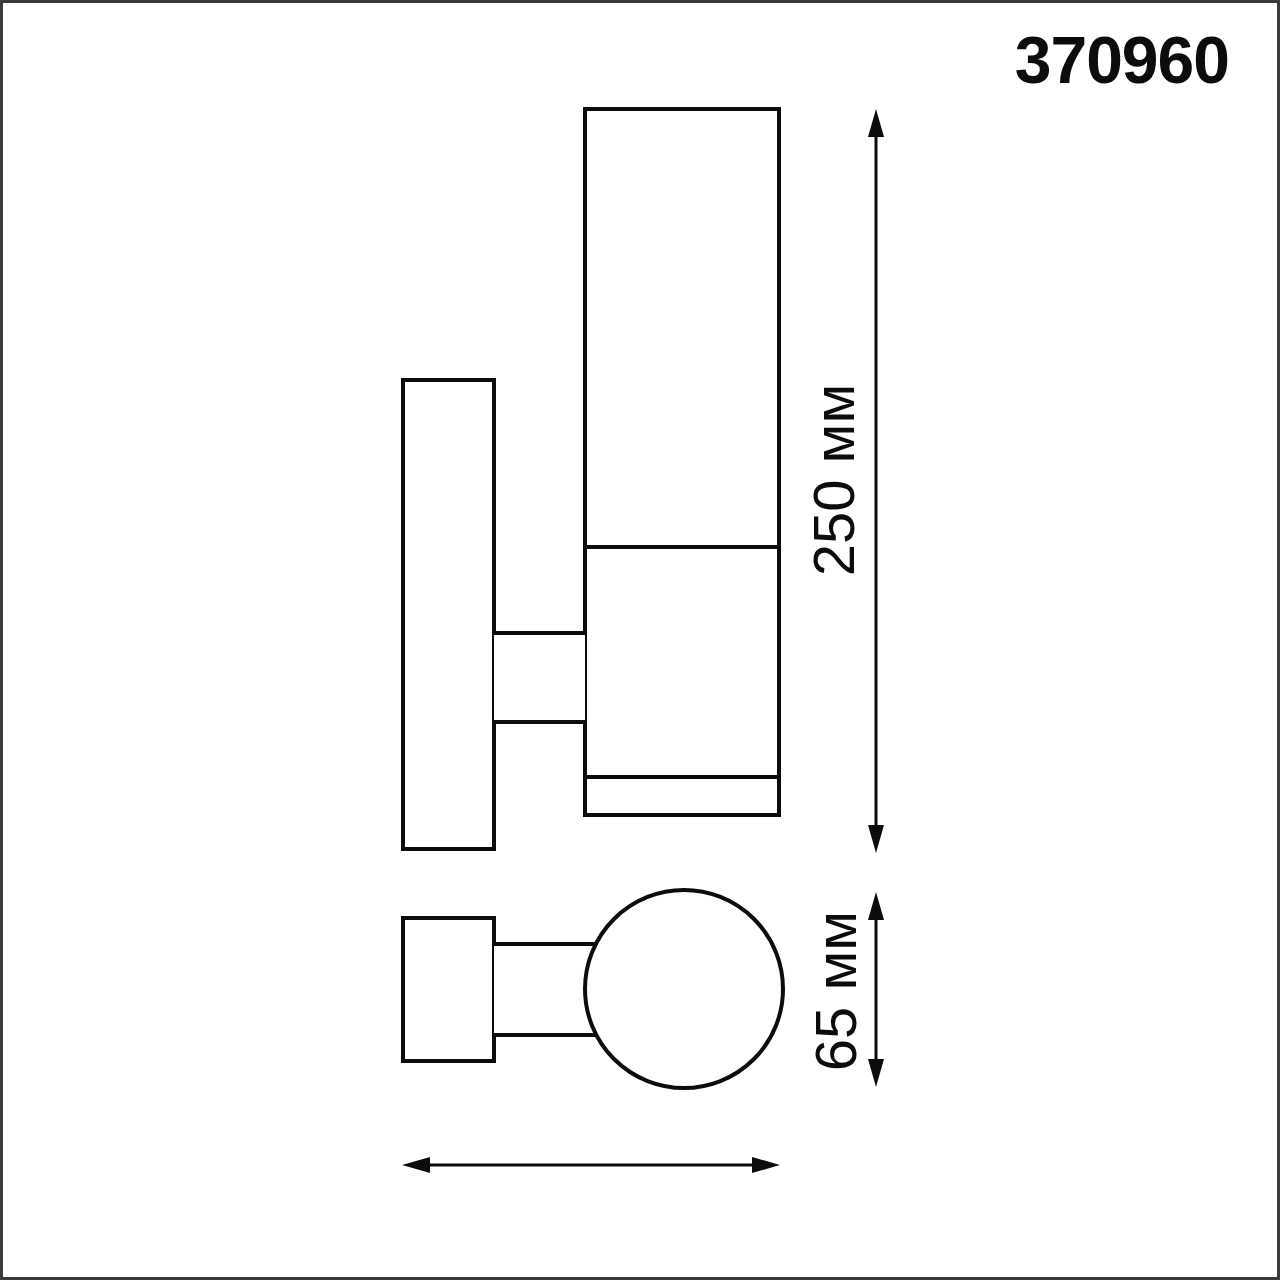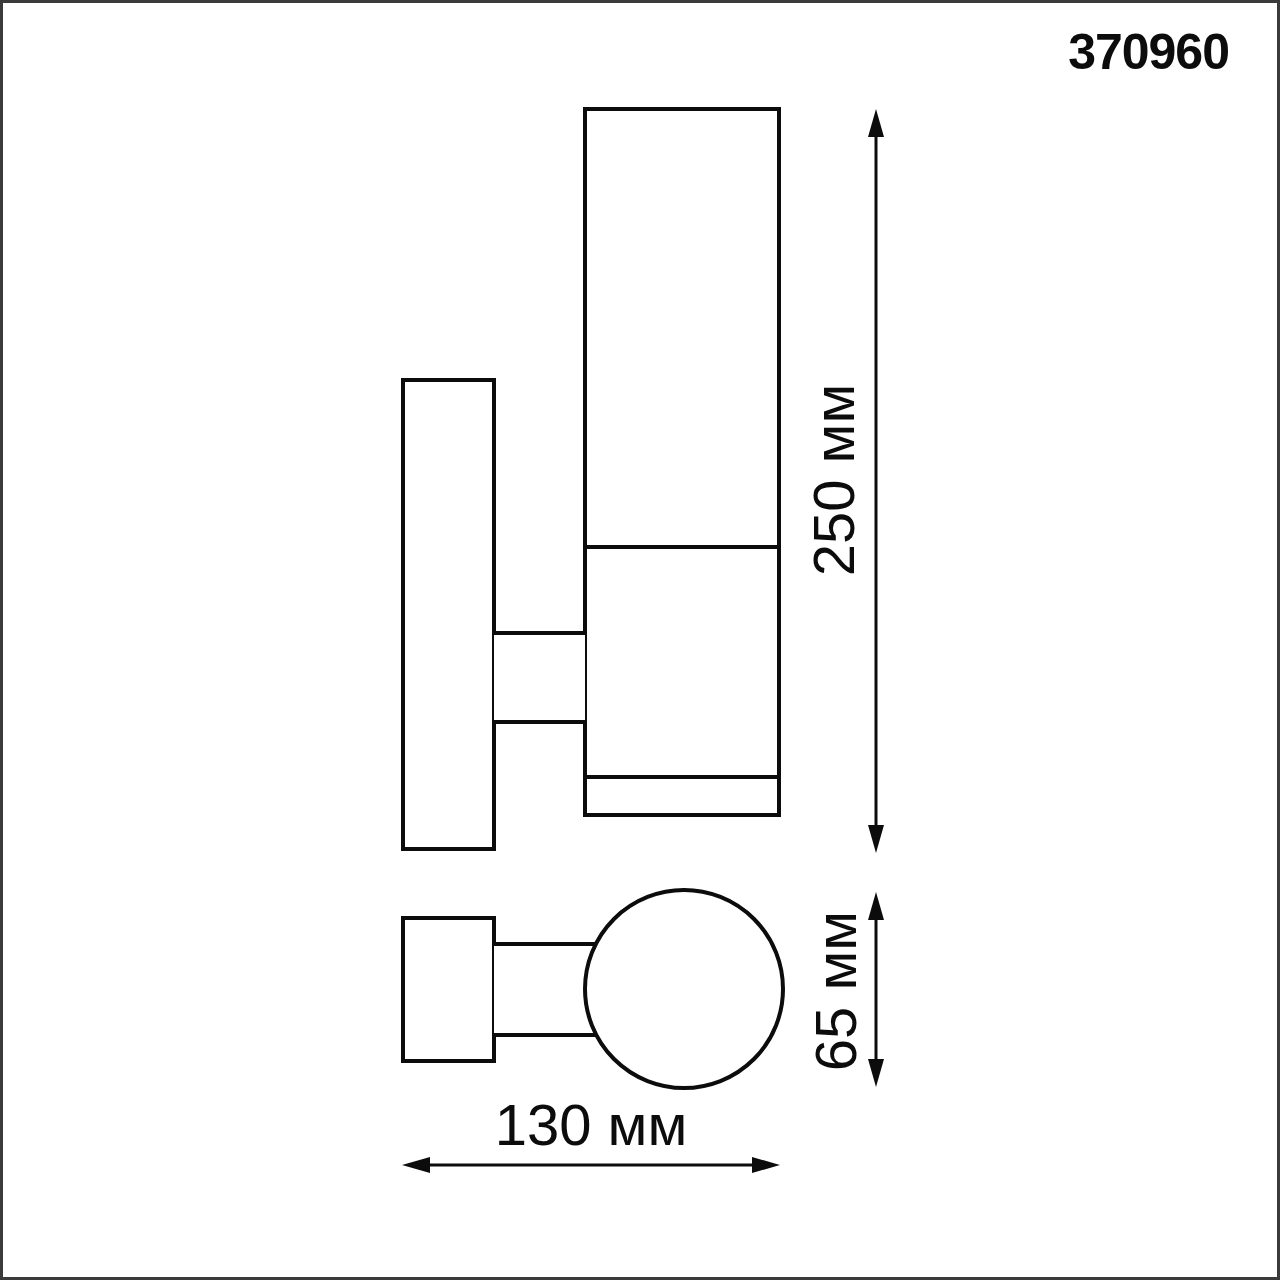--- a/index.html
+++ b/index.html
@@ -57,21 +57,21 @@
   
   svg.dims{
     position:absolute; left:0; top:0; width:1280px; height:1280px;
     pointer-events:none;
   }
   svg.dims .ln{ stroke: var(--line); stroke-width:3; fill:none; }
   svg.dims .hd{ fill: var(--line); stroke:none; }
   
   .product-number{
     position:absolute; top:24px; right:48px;
-    font-size:50px; font-weight:700; line-height:1;
+    font-size:66px; font-weight:700; line-height:1;
     color:var(--text); letter-spacing:-1px; white-space:nowrap;
   }
   .dim-label{
     position:absolute; width:300px; text-align:center;
     font-size:58px; line-height:60px; color:var(--text); white-space:nowrap;
   }
   .dim-label.vertical{ transform: rotate(-90deg); }
   .label-height{ left:681px; top:447px; }
   .label-depth { left:683px; top:958px; }
   .label-width { left:438px; top:1092px; }
@@ -109,15 +109,14 @@
 
     <g>
       <line class="ln" x1="420" y1="1162" x2="756" y2="1162"></line>
       <polygon class="hd" points="399,1162 427,1154 427,1170"></polygon>
       <polygon class="hd" points="777,1162 749,1154 749,1170"></polygon>
     </g>
   </svg>
 
   <div class="dim-label vertical label-height">250 мм</div>
   <div class="dim-label vertical label-depth">65 мм</div>
-  <div class="dim-label label-width">130 мм</div>
 
 </div>
 
 </body></html>

